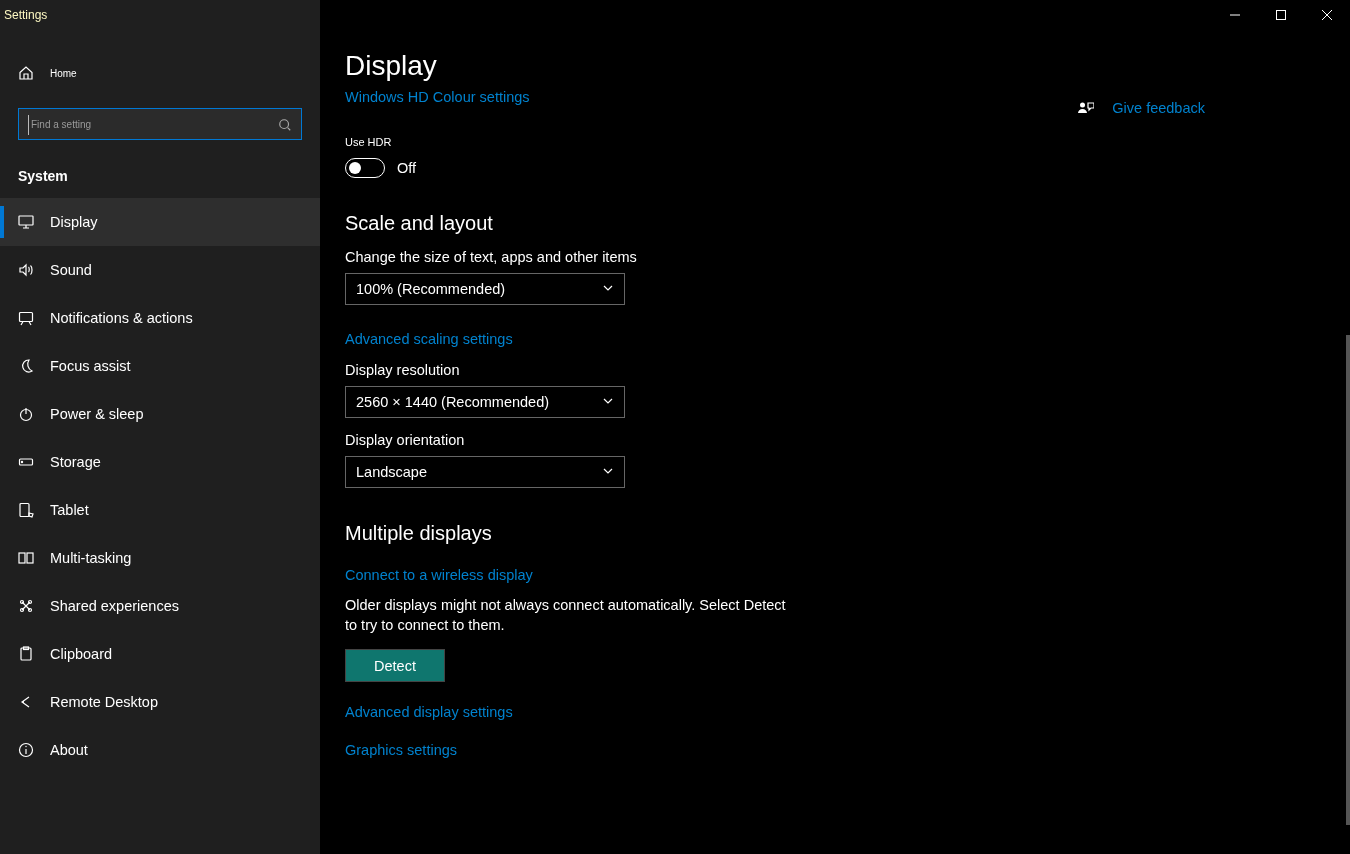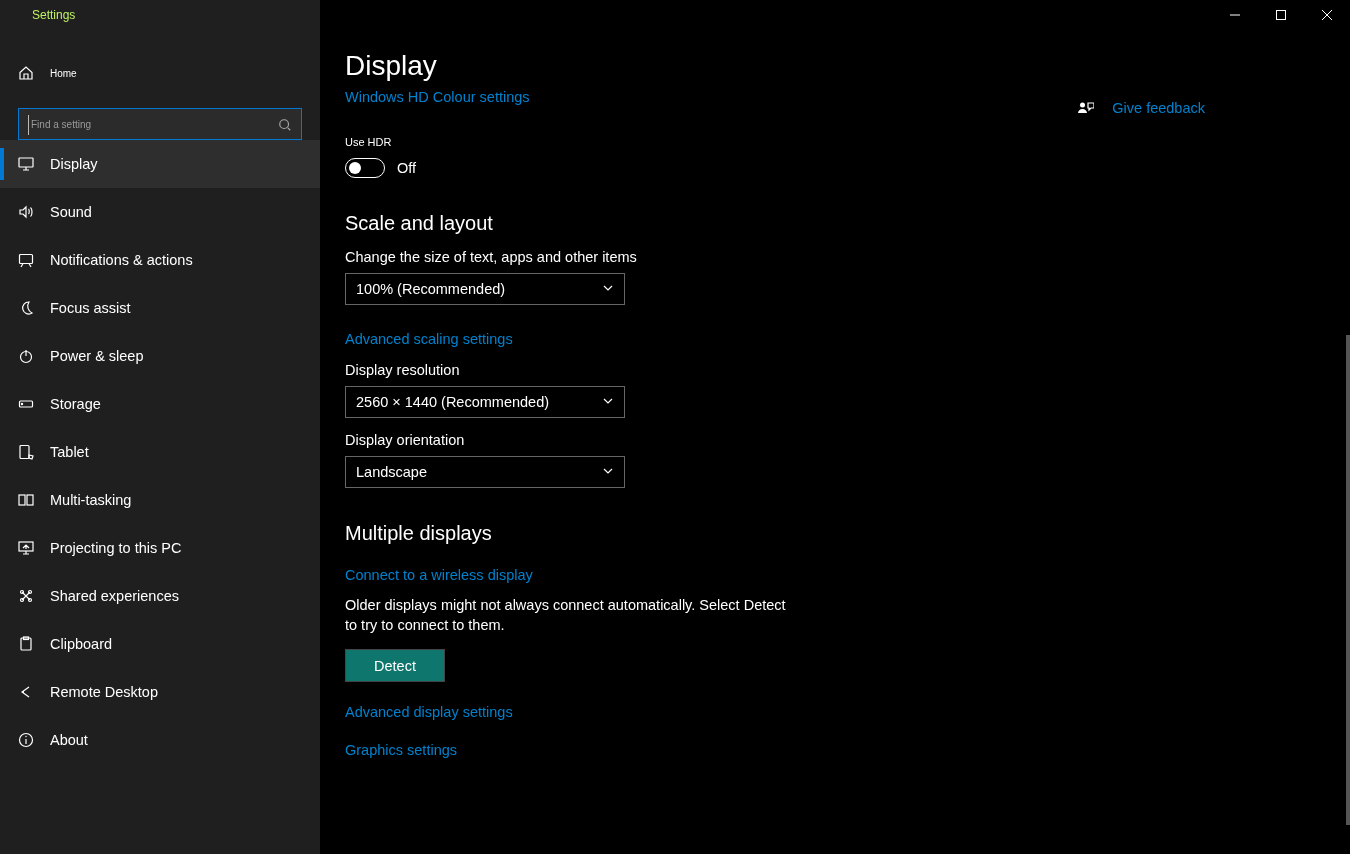--- a/index.html
+++ b/index.html
@@ -1,21 +1,21 @@
 <!DOCTYPE html>
 <html><head>
 <meta charset="utf-8">
 <style>
   * { margin: 0; padding: 0; box-sizing: border-box; font-family: "Segoe UI", Arial, sans-serif; }
   html, body { width: 1350px; height: 854px; background: #000; color: #fff; overflow: hidden; }
   .root { display: flex; width: 100%; height: 100%; position: relative; }
 
   
   .sidebar { width: 320px; height: 100%; background: #1f1f1f; display: flex; flex-direction: column; }
-  .titlebar { height: 30px; display: flex; align-items: center; padding-left: 32px; font-size: 12px; color: #bef264; }
+  .titlebar { height: 30px; display: flex; align-items: center; padding-left: 4px; font-size: 12px; color: #fef9c3; }
   .home-row { display: flex; align-items: center; height: 46px; padding-left: 18px; margin-top: 20px; cursor: pointer; }
   .home-row .label { margin-left: 16px; font-size: 10px; }
   .icon16 { width: 16px; height: 16px; display: inline-flex; align-items: center; justify-content: center; }
   .icon16 svg { width: 16px; height: 16px; }
 
   .search-wrap { padding: 0 18px; margin-top: 12px; }
   .search-box { position: relative; width: 100%; height: 32px; border: 1px solid #0078d4; background: #2b2b2b; }
   .search-box .caret-line { position: absolute; left: 9px; top: 6px; width: 1px; height: 20px; background: #bbb; }
   .search-box input { width: 100%; height: 100%; background: transparent; border: none; outline: none; color: #fff; font-size: 10px; padding: 0 32px 0 12px; }
   .search-box input::placeholder { color: #9a9a9a; }
@@ -91,20 +91,21 @@
         <input type="text" placeholder="Find a setting" style="">
         <span class="search-icon icon16">
           <svg viewBox="0 0 16 16" fill="none" stroke="#aaa" stroke-width="1.3">
               <circle cx="7" cy="7" r="5"></circle>
               <path d="m11 11 3 3"></path>
             </svg>
         </span>
       </div>
     </div>
 
+    <div class="cat-label">System</div>
 
     <div class="nav" id="nav">
         <div class="nav-item active">
           <span class="icon16">
             <svg viewBox="0 0 16 16" fill="none" stroke="#fff" stroke-width="1.2">
               <rect x="1" y="2" width="14" height="9" rx="0.5"></rect>
               <path d="M5 14h6M8 11v3"></path>
             </svg>
           </span>
           <span class="label">Display</span>
@@ -163,29 +164,20 @@
           <span class="label">Tablet</span>
         </div>
         <div class="nav-item">
           <span class="icon16">
             <svg viewBox="0 0 16 16" fill="none" stroke="#fff" stroke-width="1.2">
               <rect x="1" y="3" width="6" height="10"></rect>
               <rect x="9" y="3" width="6" height="10"></rect>
             </svg>
           </span>
           <span class="label">Multi-tasking</span>
-        </div>
-        <div class="nav-item">
-          <span class="icon16">
-            <svg viewBox="0 0 16 16" fill="none" stroke="#fff" stroke-width="1.2">
-              <rect x="1" y="2" width="14" height="9"></rect>
-              <path d="M8 11v3M5 14h6M5 8l3-3 3 3M8 5v4"></path>
-            </svg>
-          </span>
-          <span class="label">Projecting to this PC</span>
         </div>
         <div class="nav-item">
           <span class="icon16">
             <svg viewBox="0 0 16 16" fill="none" stroke="#fff" stroke-width="1.2">
               <path d="M4 4l8 8M4 12l8-8"></path>
               <circle cx="4" cy="4" r="1.5"></circle>
               <circle cx="12" cy="4" r="1.5"></circle>
               <circle cx="4" cy="12" r="1.5"></circle>
               <circle cx="12" cy="12" r="1.5"></circle>
             </svg>

